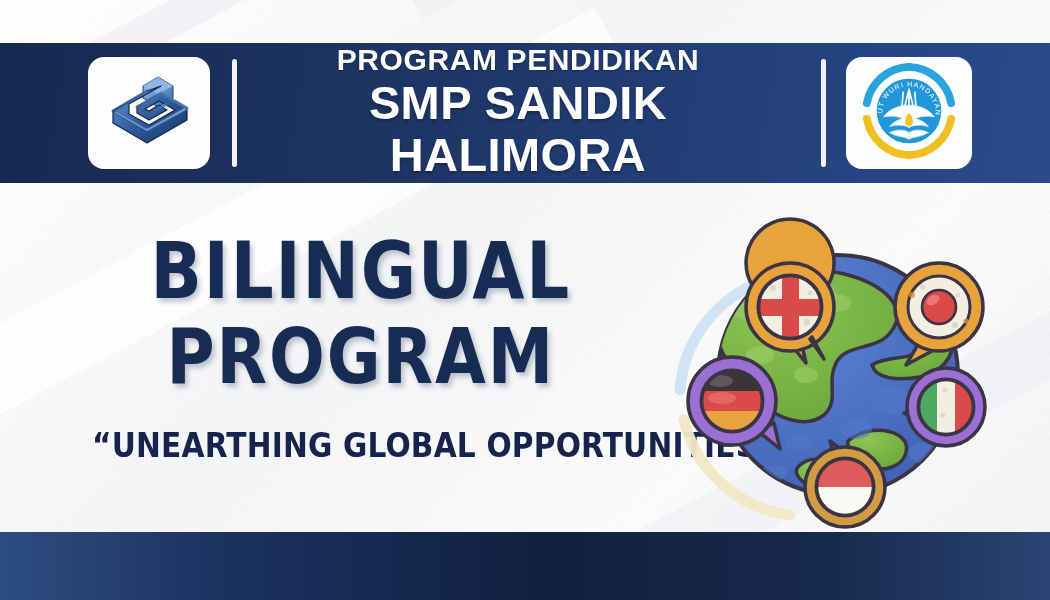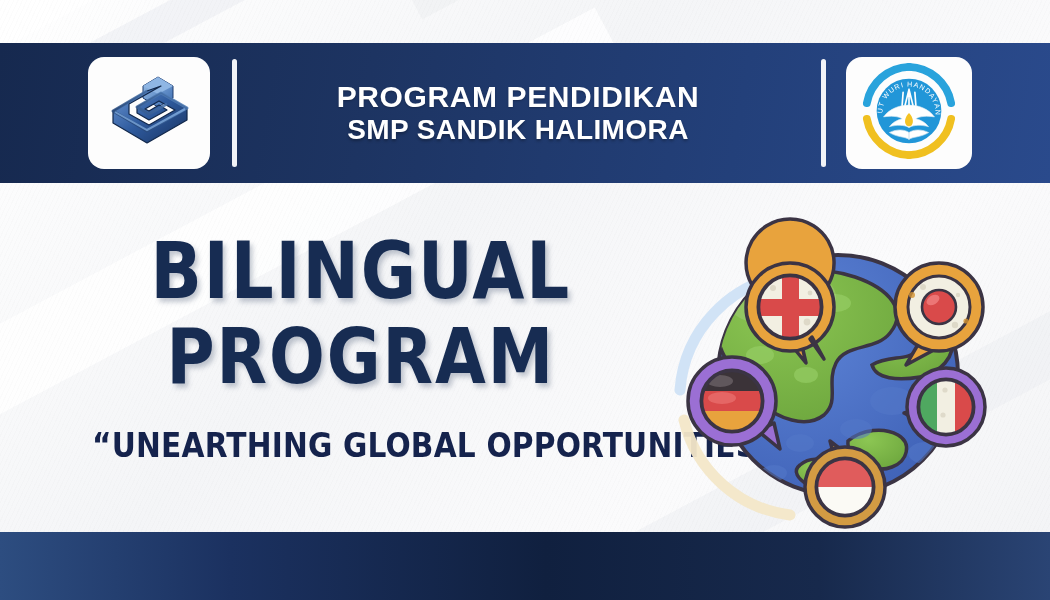--- a/index.html
+++ b/index.html
@@ -47,21 +47,21 @@
   }
   .hdr-titles{
     flex:1 1 auto; text-align:center; color:#fff;
     padding:0 14px;
   }
   .hdr-line1{
     font-size:30px; font-weight:bold; letter-spacing:.6px;
     line-height:1.08; text-shadow:0 1px 2px rgba(0,0,0,.25);
   }
   .hdr-line2{
-    font-size:28px; font-weight:bold; letter-spacing:.4px;
+    font-size:47px; font-weight:bold; letter-spacing:.4px;
     line-height:1.12; text-shadow:0 2px 3px rgba(0,0,0,.3);
   }
   .hdr-div-r{
     width:5px; height:108px; background:#f1f3f7; border-radius:3px;
     margin-right:20px; flex:none;
   }
   .hdr-logo-box-r{
     width:126px; height:112px; margin-right:78px;
     background:#fdfdfd; border-radius:16px;
     display:flex; align-items:center; justify-content:center; flex:none;

